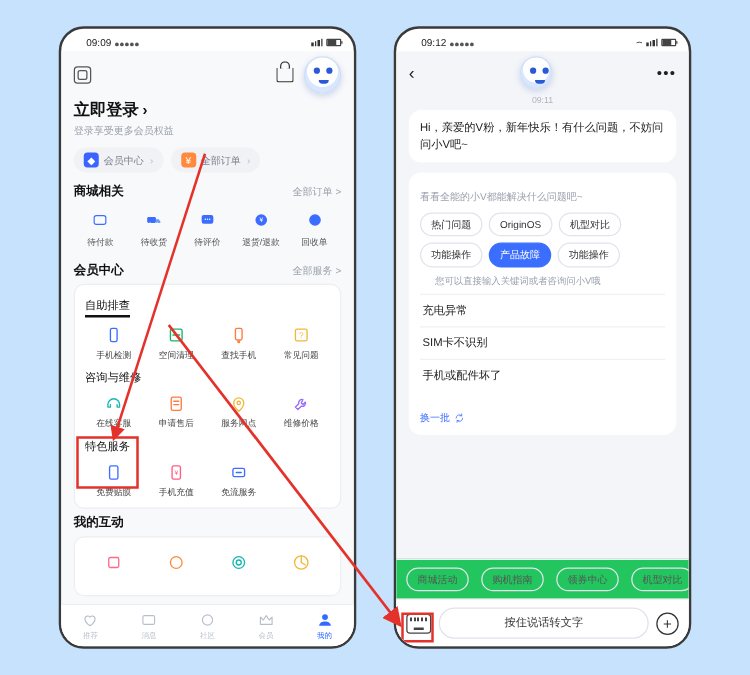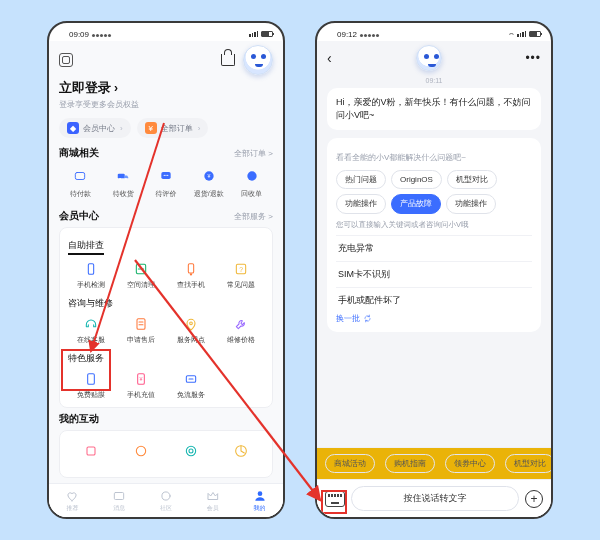--- a/index.html
+++ b/index.html
@@ -90,27 +90,27 @@
   .back{font-size:14px;color:#222}
   .dots3{letter-spacing:1px;font-size:12px;color:#222}
   .s2-av{width:26px;height:26px}
   .chat{flex:1;padding:0 10px 0;overflow:hidden}
   .ts{font-size:7px;color:#aeb3bf;text-align:center;margin:2px 0 4px}
   .bubble{background:#fff;border-radius:10px;padding:8px 9px;font-size:9px;color:#222;line-height:1.45;margin-bottom:8px}
   .b-sub{color:#9aa0ad;font-size:8px;margin:6px 0 6px}
   .chiprow{display:flex;flex-wrap:wrap;gap:5px;margin-bottom:4px}
   .chip{border:1px solid #e0e3ea;border-radius:11px;padding:3px 8px;font-size:8px;color:#333;background:#fff}
   .chip.active{background:#3b6dff;color:#fff;border-color:#3b6dff}
-  .b-note{font-size:7.5px;color:#9aa0ad;margin:6px 0 4px}
+  .b-note{font-size:7.5px;color:#9aa0ad;margin:6px 12px 4px}
   .optline{font-size:9px;color:#222;padding:6px 2px;border-top:1px solid #f0f1f5}
   .optline:first-of-type{border-top:none}
-  .swap{font-size:8px;color:#3b6dff;display:flex;align-items:center;gap:3px;margin-top:0}
+  .swap{font-size:8px;color:#3b6dff;display:flex;align-items:center;gap:3px;margin-top:16px}
   .swap svg{width:9px;height:9px}
 
-  .s2-quick{background:#eab308;display:flex;gap:10px;padding:6px 8px;overflow:hidden;white-space:nowrap;border-top:1px solid #eef0f4}
+  .s2-quick{background:#22c55e;display:flex;gap:10px;padding:6px 8px;overflow:hidden;white-space:nowrap;border-top:1px solid #eef0f4}
   .qk{font-size:8px;color:#555;border:1px solid #e3e5ec;border-radius:10px;padding:3px 8px;flex:0 0 auto}
   .s2-input{background:#fff;display:flex;align-items:center;gap:6px;padding:6px 8px;border-top:1px solid #eef0f4}
   .kb{width:20px;height:16px;border:1.3px solid #444;border-radius:3px;position:relative}
   .kb::before{content:"";position:absolute;left:2px;right:2px;top:2px;height:3px;background:repeating-linear-gradient(90deg,#444 0 1.5px,transparent 1.5px 3px)}
   .kb::after{content:"";position:absolute;left:5px;right:5px;bottom:2px;height:2px;background:#444}
   .voice{flex:1;border:1px solid #dfe2ea;border-radius:14px;padding:5px 0;text-align:center;font-size:9px;color:#333;background:#fff}
   .plus{width:18px;height:18px;border:1.3px solid #333;border-radius:50%;display:flex;align-items:center;justify-content:center;font-size:12px;color:#333}
 
   
   .st{fill:none;stroke:currentColor;stroke-width:1.6;stroke-linecap:round;stroke-linejoin:round}

